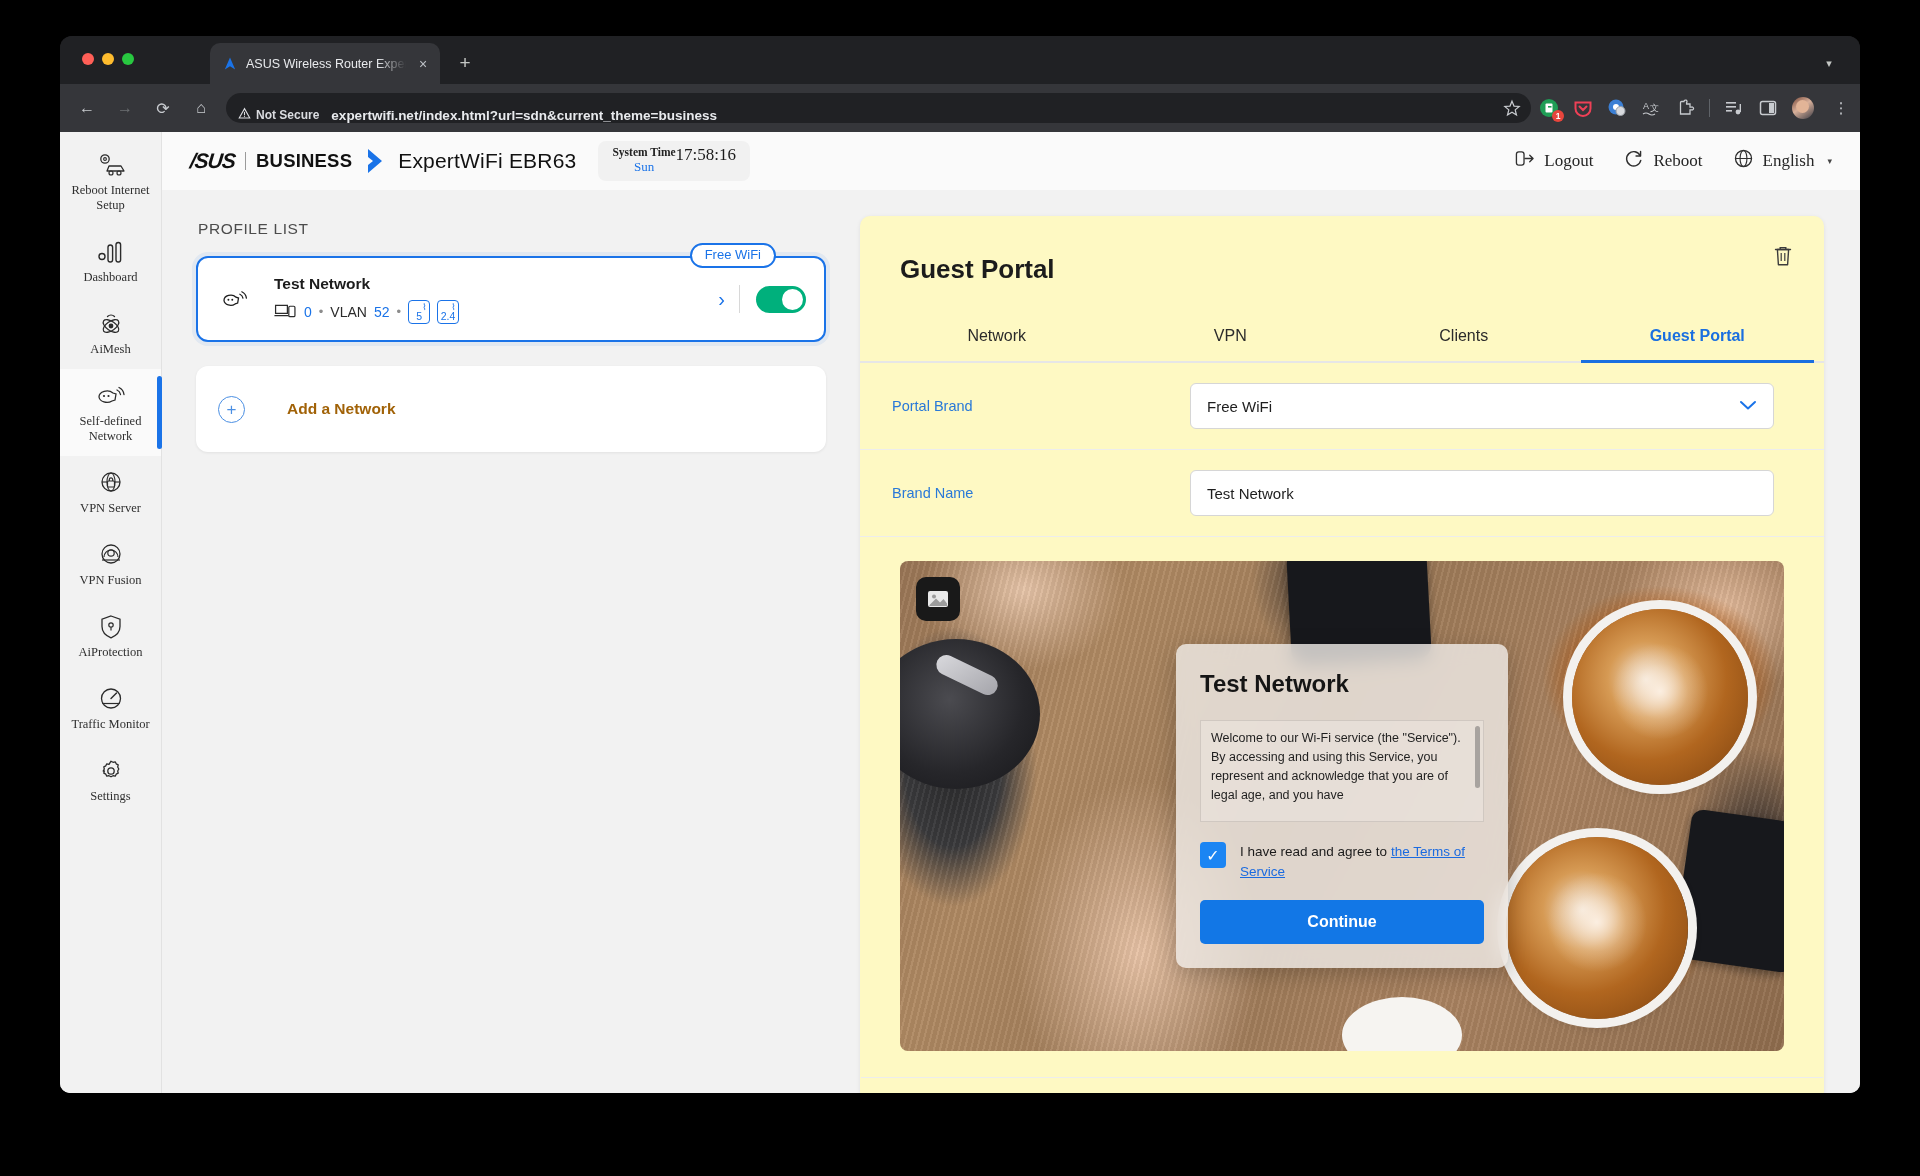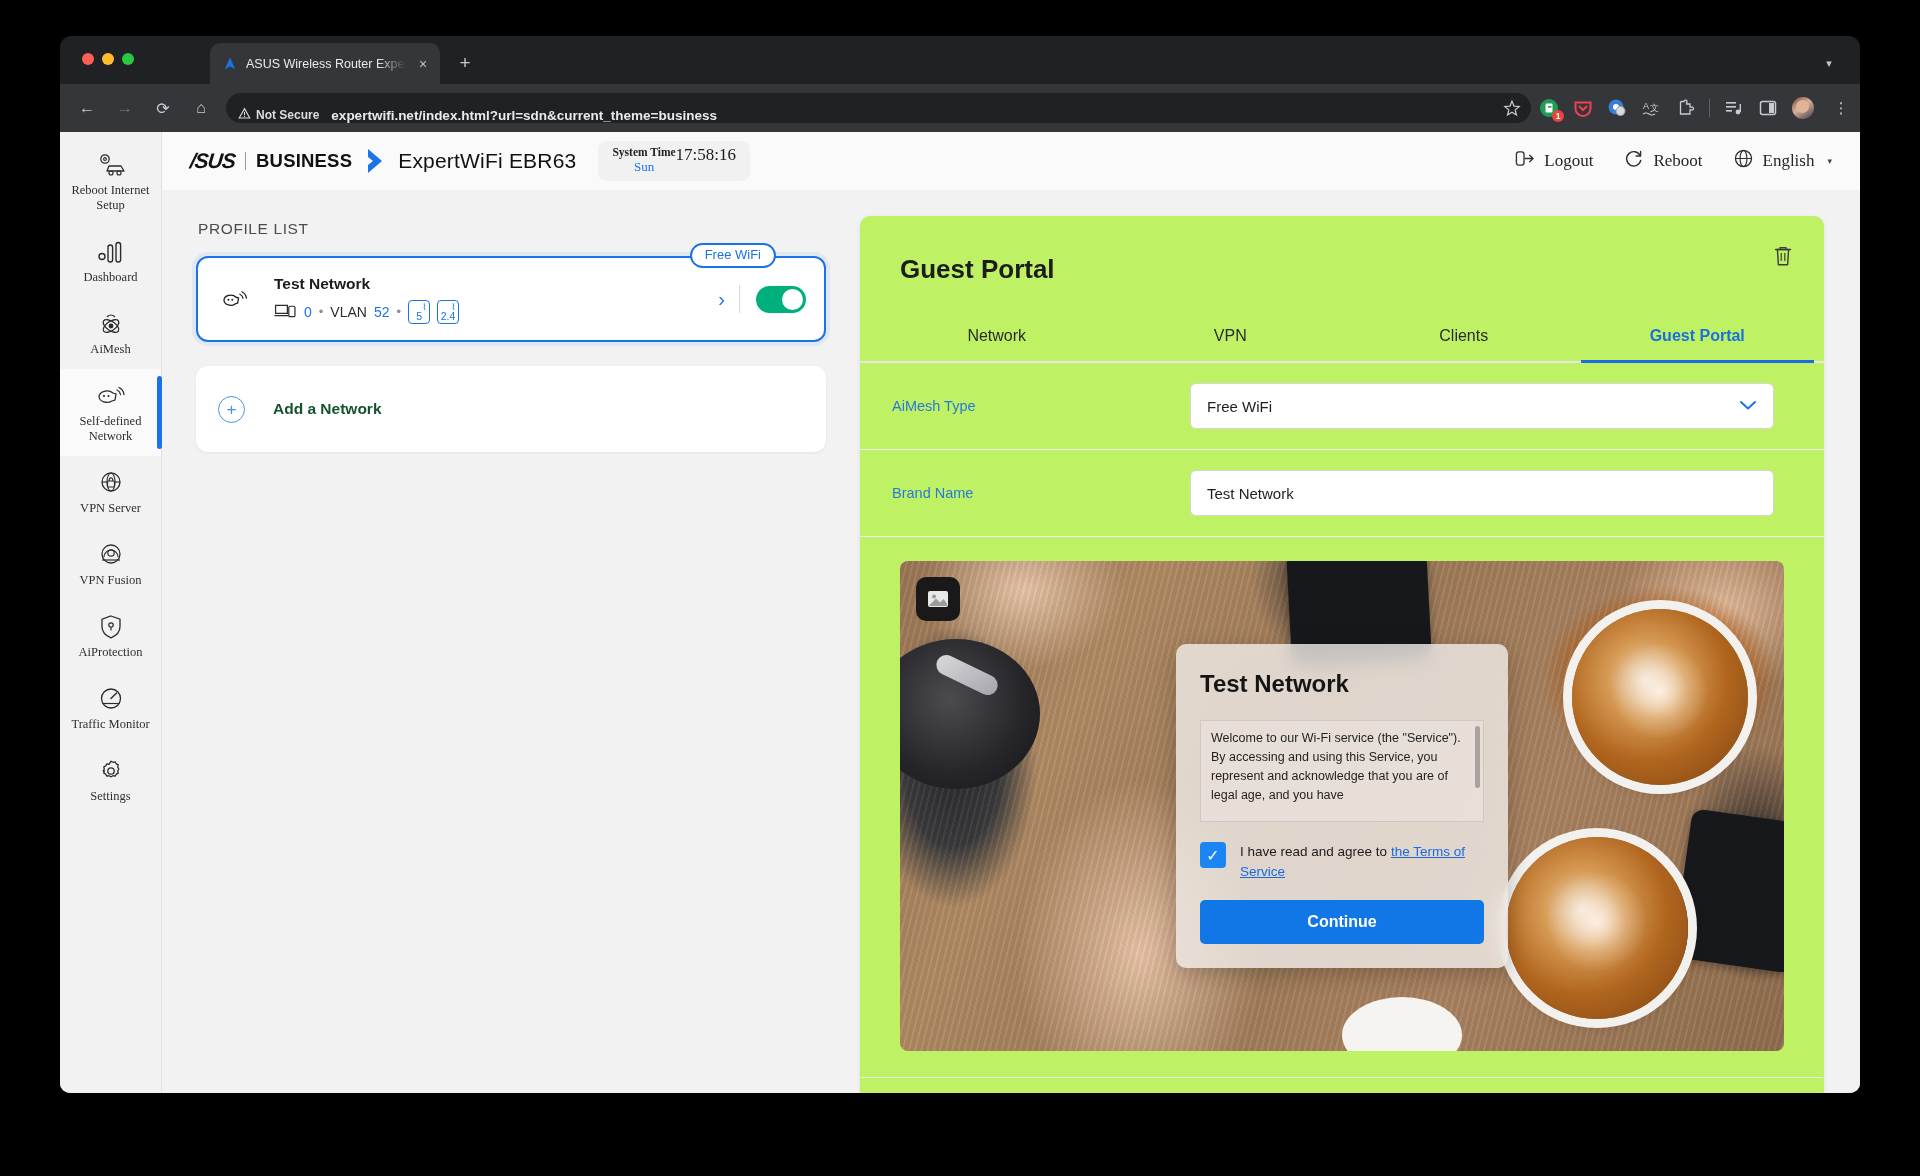--- a/index.html
+++ b/index.html
@@ -319,26 +319,26 @@
     padding: 0 22px;
     box-shadow: 0 1px 3px rgba(0,0,0,.07);
   }
   .add-plus {
     width: 27px; height: 27px; border-radius: 50%;
     border: 1.6px solid #4b8fe3;
     color: #4b8fe3; font-size: 17px;
     display: flex; align-items: center; justify-content: center;
     line-height: 1;
   }
-  .add-label { margin-left: 28px; font-size: 15.5px; font-weight: bold; color: #14532d; }
+  .add-label { margin-left: 42px; font-size: 15.5px; font-weight: bold; color: #a16207; }
 
   
   #right-panel {
     flex: 1 1 auto;
-    background: #bef264;
+    background: #fef9c3;
     border-radius: 10px;
     box-shadow: 0 1px 4px rgba(0,0,0,.08);
     position: relative;
     padding-bottom: 10px;
     min-height: 830px;
   }
   #trash-btn {
     position: absolute; right: 30px; top: 28px;
     width: 22px; height: 24px; color: #3c3c3c;
   }
@@ -848,21 +848,21 @@
           <div id="panel-title">Guest Portal</div>
 
           <div id="tabs">
             <div class="tab">Network</div>
             <div class="tab">VPN</div>
             <div class="tab">Clients</div>
             <div class="tab active">Guest Portal</div>
           </div>
 
           <div class="form-row">
-            <div class="form-label">AiMesh Type</div>
+            <div class="form-label">Portal Brand</div>
             <div class="form-field">
               <span>Free WiFi</span>
               <span class="caret">
                 <svg viewBox="0 0 18 12" width="18" height="12">
                     <path d="M2 3 L9 9.5 L16 3" fill="none" stroke="#1a73e8" stroke-width="2" stroke-linecap="round" stroke-linejoin="round"></path>
                   </svg>
               </span>
             </div>
           </div>
 

